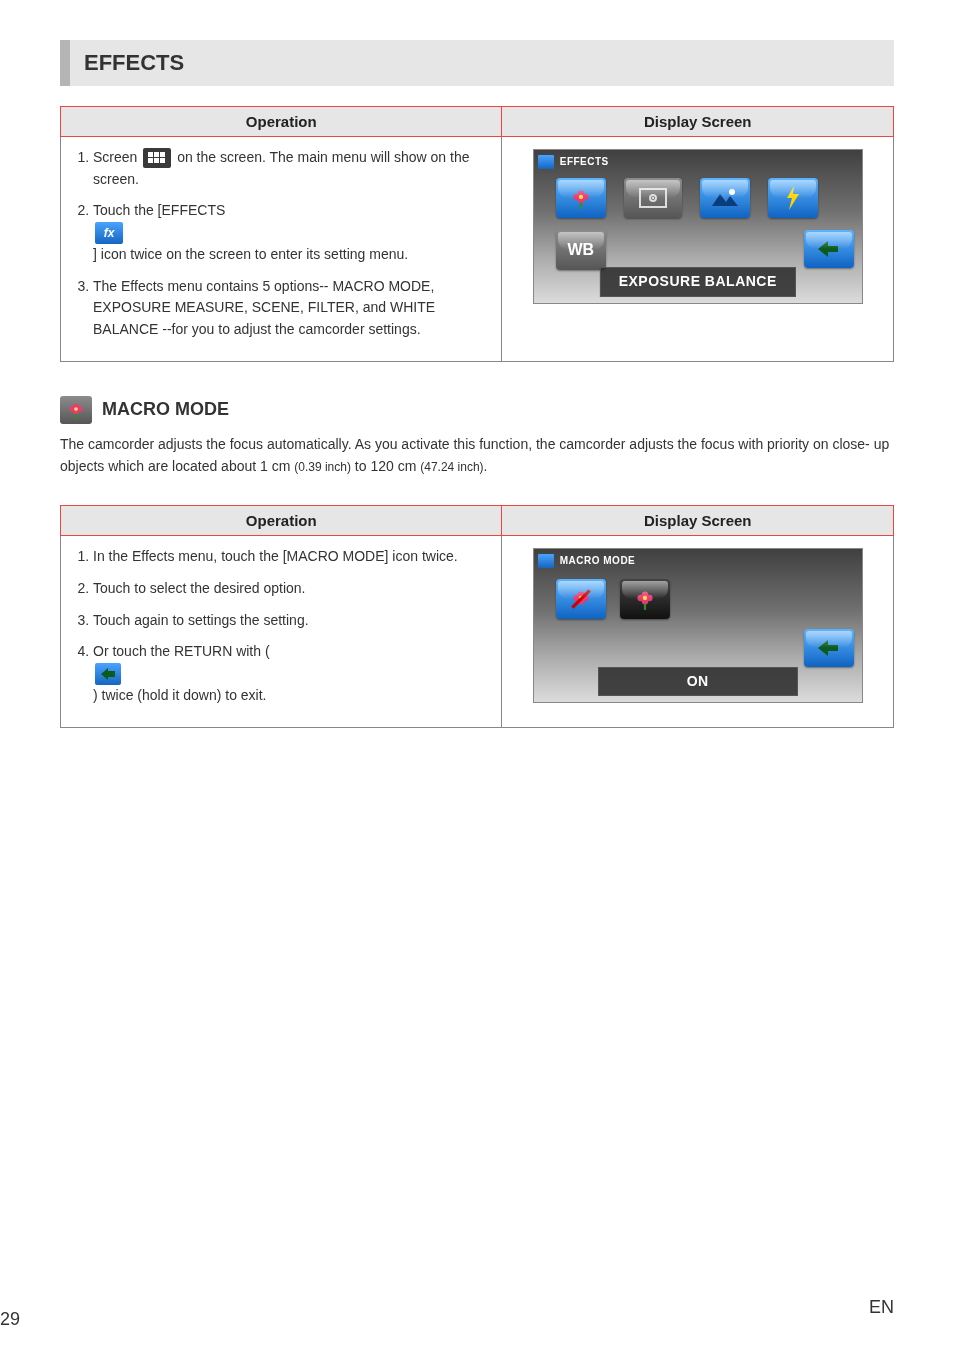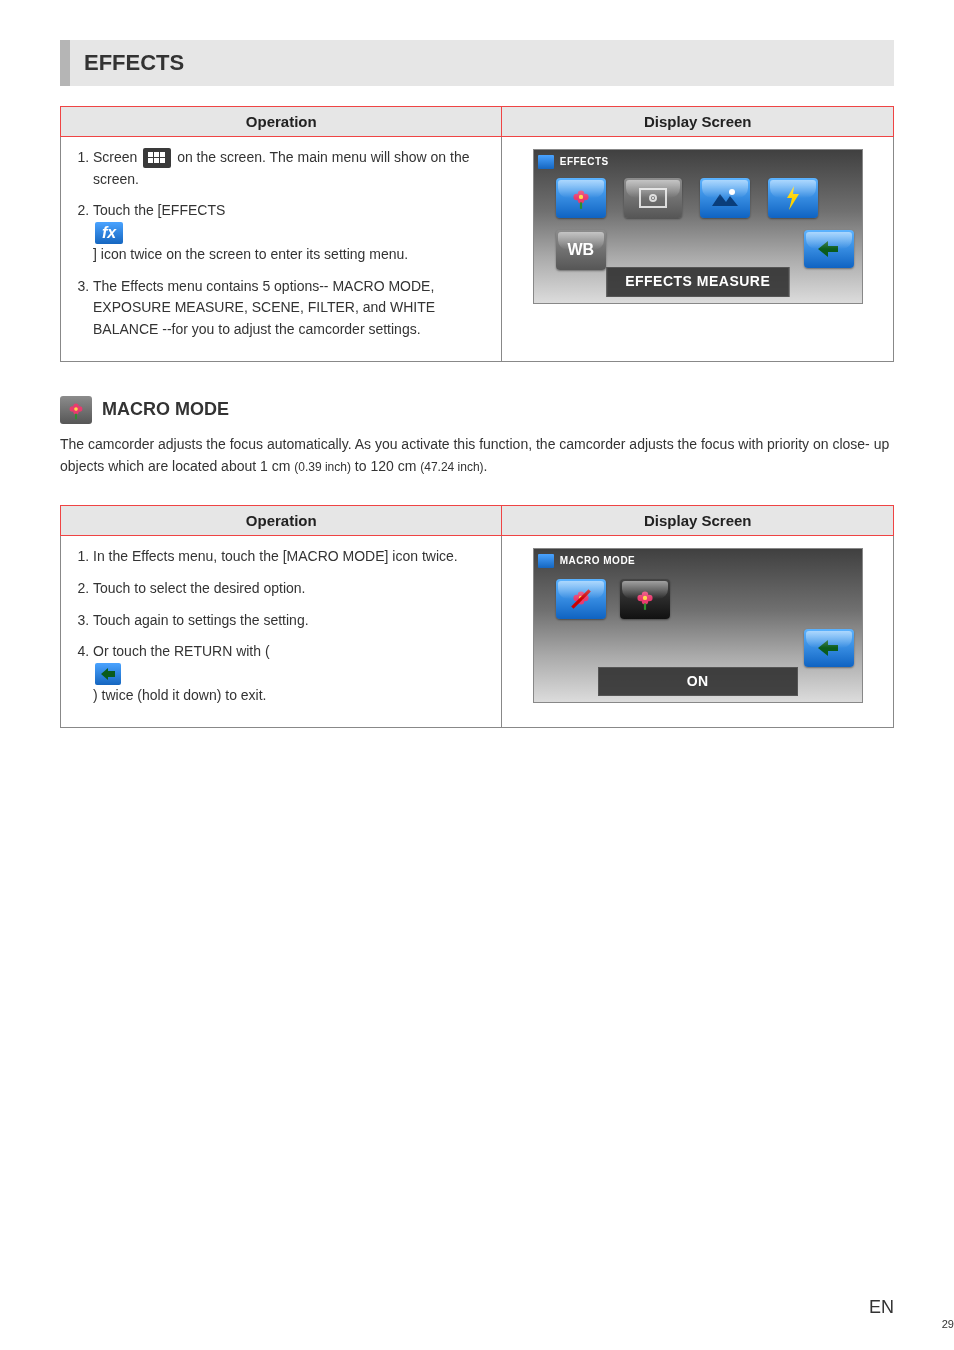--- a/index.html
+++ b/index.html
@@ -59,21 +59,21 @@
     background:#3a3a3a;
     border-radius:2px;
     position:relative;
   }
   .icon-grid svg { display:block; }
   .icon-fx {
     width:28px;height:22px;
     background:linear-gradient(#4aa3ff,#1566c0);
     border-radius:2px;
     display:flex;align-items:center;justify-content:center;
-    color:#fff;font-size:16px;font-style:italic;font-weight:bold;
+    color:#fff;font-size:12px;font-style:italic;font-weight:bold;
   }
   .icon-return {
     width:26px;height:22px;
     background:linear-gradient(#4aa3ff,#1566c0);
     border-radius:2px;
     display:flex;align-items:center;justify-content:center;
   }
   .icon-return svg{display:block;}
   .screen {
     width: 330px;
@@ -156,22 +156,22 @@
   }
   p.intro {
     font-size:14px;line-height:1.55;color:#333;margin-bottom:28px;
   }
   .fine { font-size:12px; }
 
   .footer {
     position:absolute;
     bottom:20px;
     left:0;right:0;
-    text-align:right;
-    font-size:11px;
+    text-align:left;
+    font-size:18px;
     color:#333;
   }
   .lang {
     position:absolute;
     bottom:32px;
     right:60px;
     font-size:18px;
     color:#333;
   }
 </style>
@@ -260,21 +260,21 @@
           <div class="screen-row" style="top:80px;left:22px;">
             <div class="chip chip-gray chip-shine wb-chip">
               <span>WB</span>
             </div>
           </div>
           <div class="chip chip-blue chip-shine return-chip return-big">
             <svg width="30" height="24" viewBox="0 0 30 24">
                 <path d="M14 4 L4 12 L14 20 L14 15 L24 15 L24 9 L14 9 Z" fill="#0a5b1c"></path>
               </svg>
           </div>
-          <div class="bottom-pill">EFFECTS MEASURE</div>
+          <div class="bottom-pill">EXPOSURE BALANCE</div>
         </div>
       </td>
     </tr>
   </tbody>
 </table>
 
 <div class="section-hdr">
   <span class="sq flower-ico">
     <svg width="22" height="22" viewBox="0 0 24 24">
         <g fill="#e83b6f">

